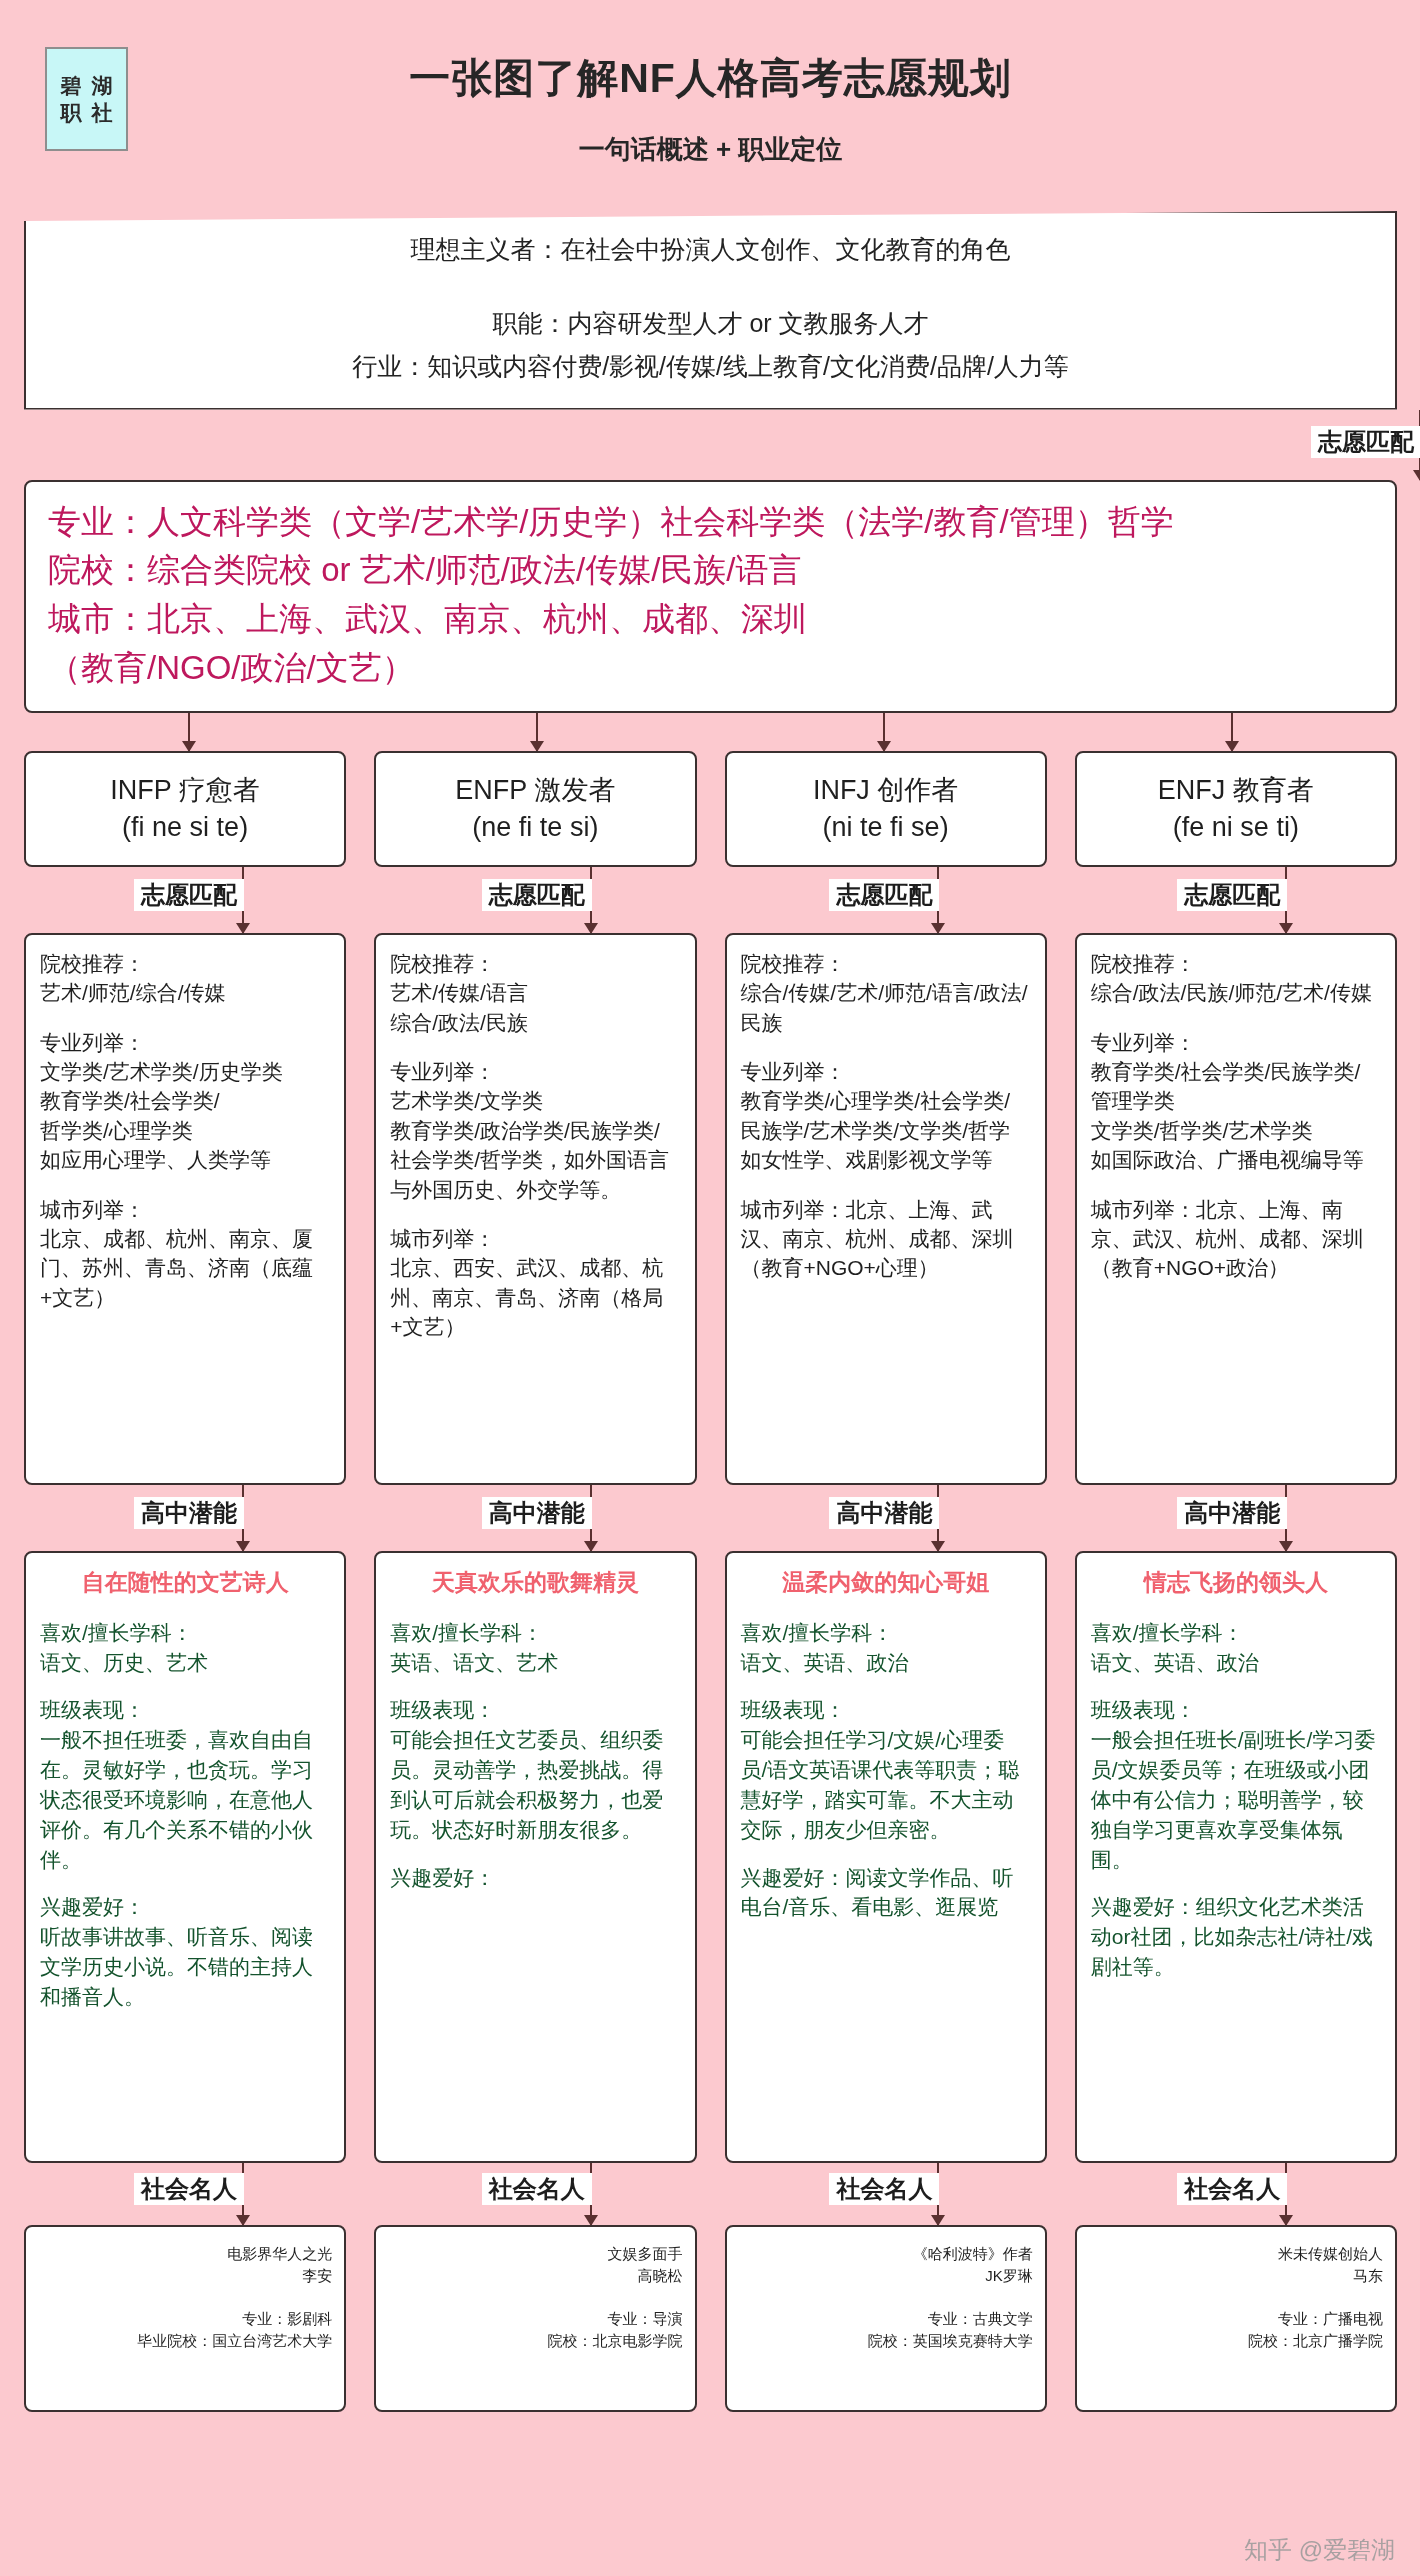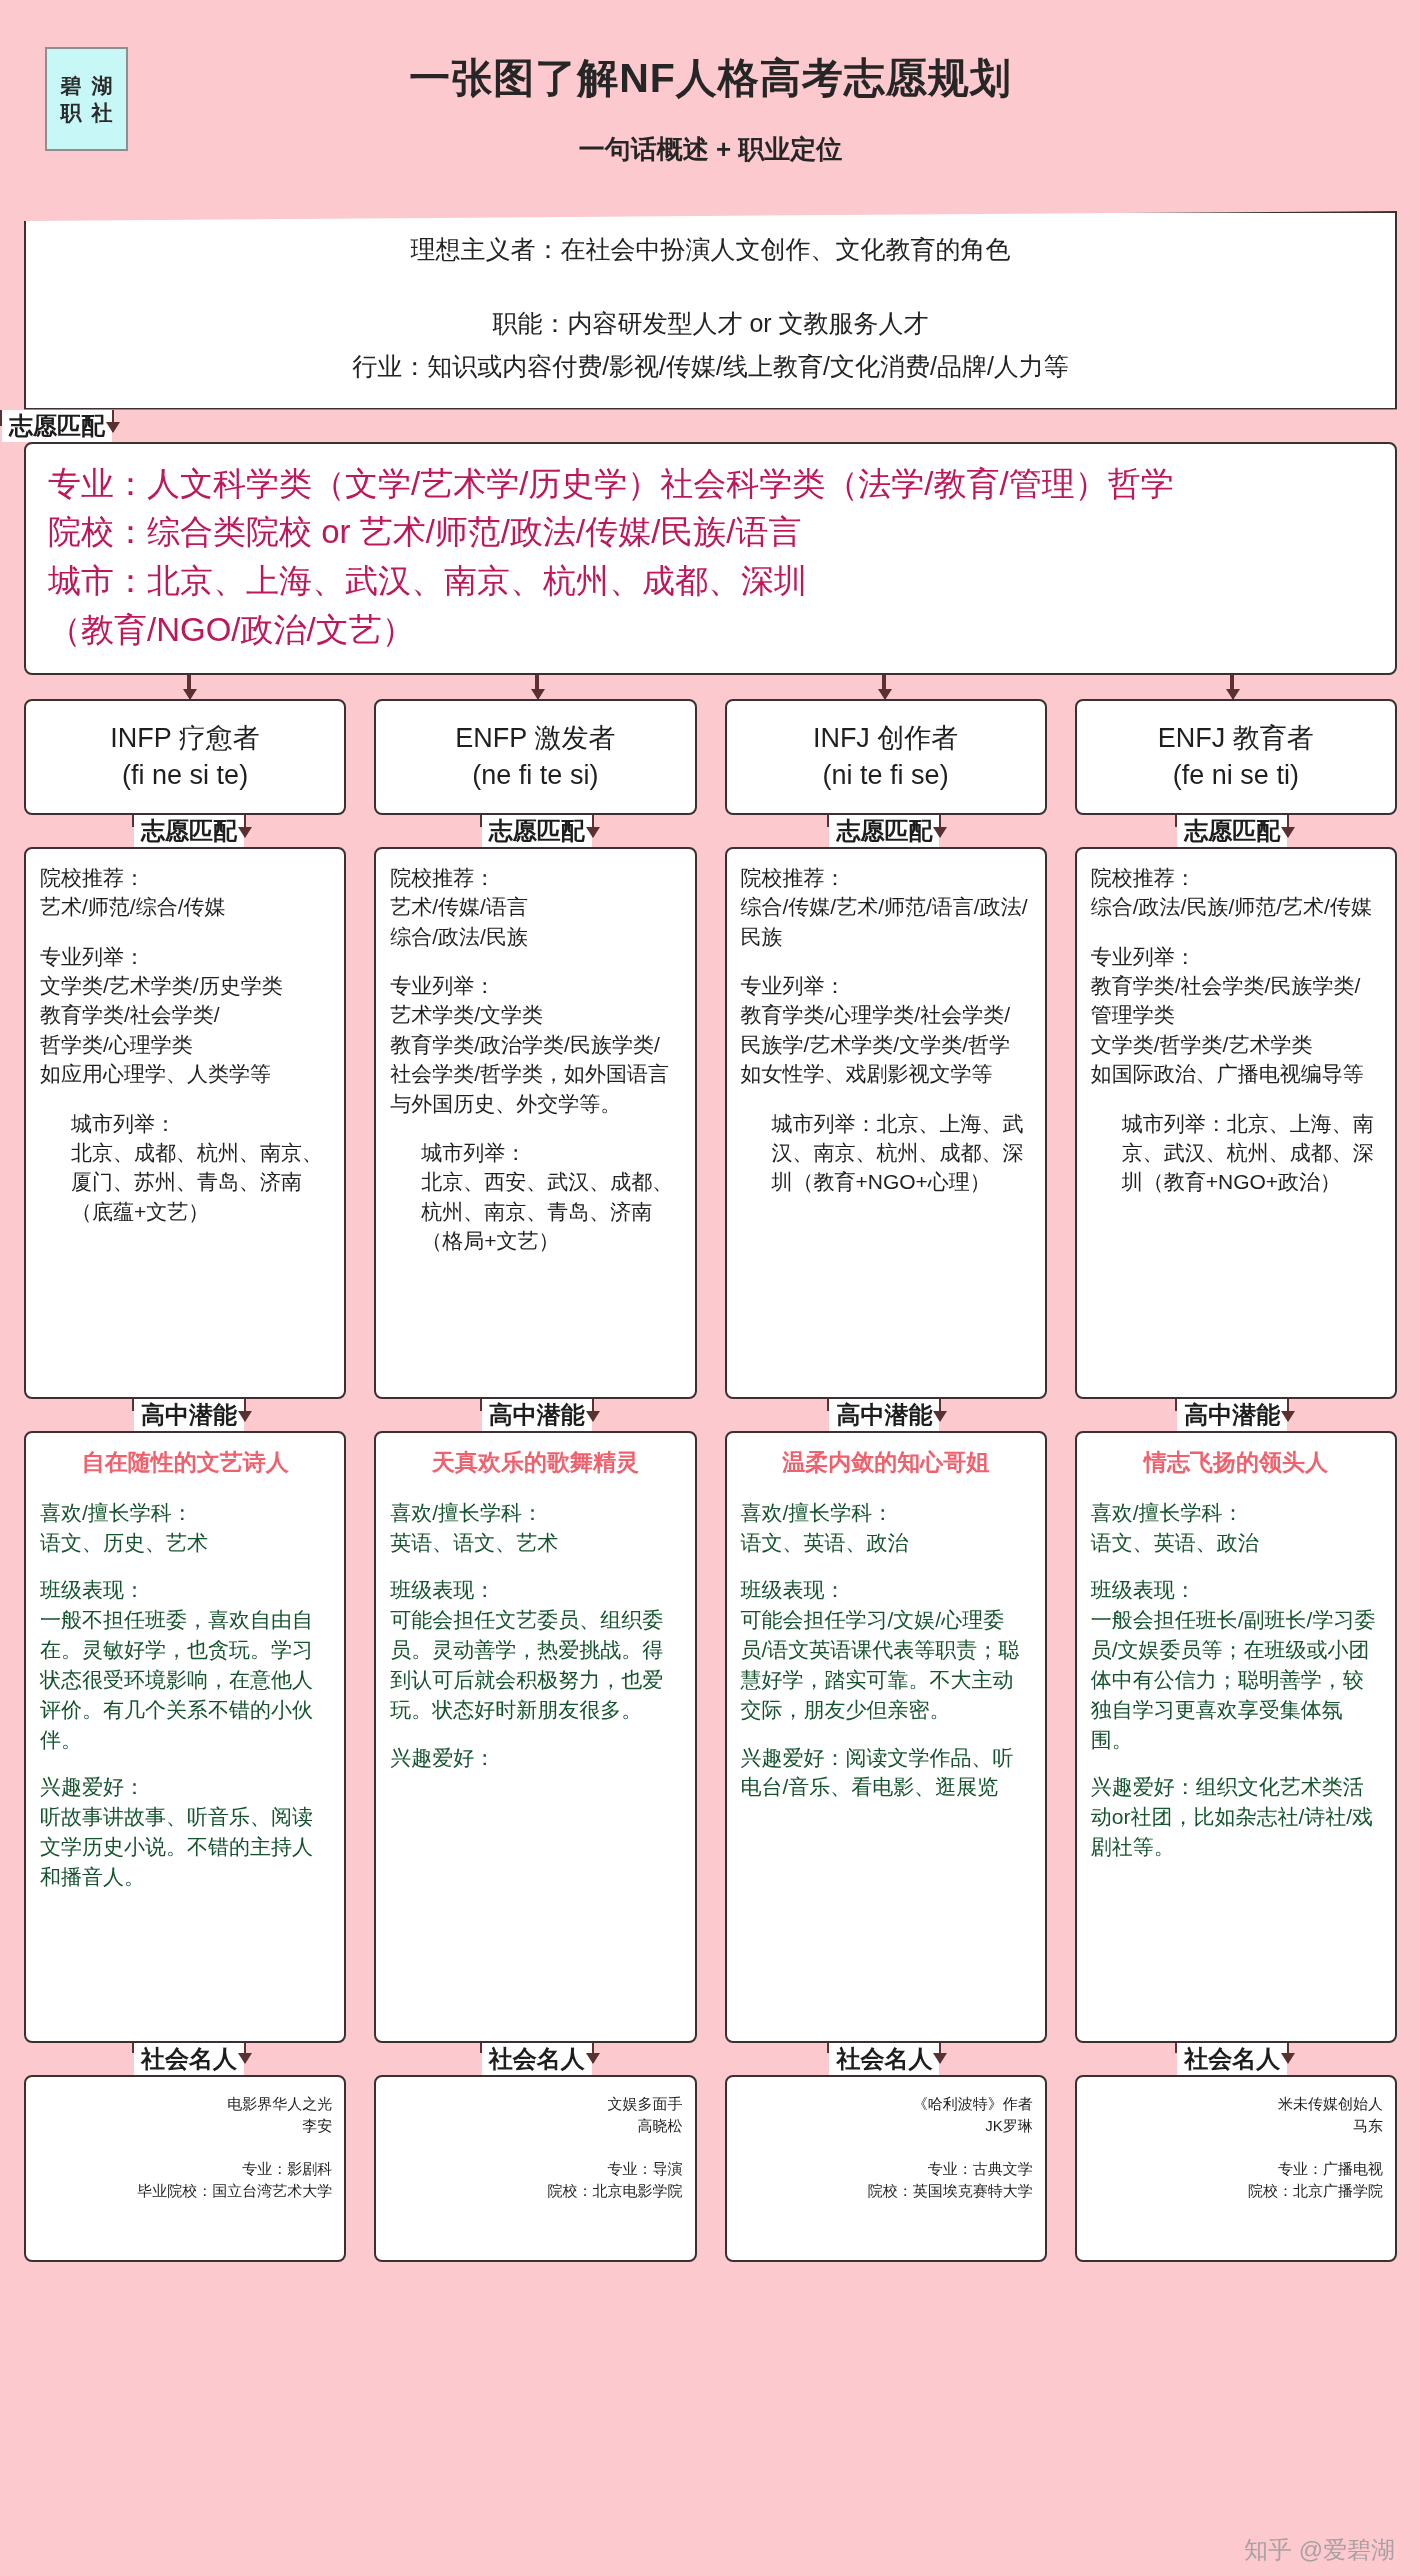--- a/index.html
+++ b/index.html
@@ -42,21 +42,21 @@
     position:relative; background:#fff; border:2px solid #3a3030;
     padding:18px 20px 22px 20px;
     clip-path: polygon(0 10px, 100% 0, 100% 100%, 0 100%);
   }
   .overview .line { text-align:center; font-size:25px; line-height:1.5; color:#232323; }
   .overview .line.l1 { }
   .overview .line.l2 { margin-top:36px; }
   .overview .line.l3 { margin-top:6px; }
 
   
-  .conn { position:relative; display:flex; flex-direction:row; align-items:flex-start; }
+  .conn { position:relative; display:flex; flex-direction:column; align-items:flex-end; }
   .conn .stem { width:2px; background:#5a3030; }
   .conn .label {
     background:#fff; color:#1d1d1d; font-size:24px; font-weight:bold;
     padding:1px 7px; line-height:1.25; white-space:nowrap;
   }
   .conn .arrowline { width:2px; background:#5a3030; position:relative; }
   .conn .arrowline::after {
     content:""; position:absolute; left:50%; bottom:-1px; transform:translateX(-50%);
     border-left:7px solid transparent; border-right:7px solid transparent;
     border-top:11px solid #5a3030;
@@ -73,21 +73,21 @@
   }
   .type-card {
     height:116px; display:flex; flex-direction:column;
     align-items:center; justify-content:center;
     font-size:27px; line-height:1.35; color:#1f1f1f;
   }
   .type-card .en { white-space:nowrap; }
 
   .detail-card { padding:14px 14px 16px 14px; min-height:552px; }
   .detail-card .blk { margin-bottom:20px; }
-  .detail-card .blk:last-child { margin-bottom:0;margin-left:31px; }
+  .detail-card .blk:last-child { margin-bottom:0; }
   .detail-card .hd { font-size:21px; line-height:1.4; color:#1f1f1f; }
   .detail-card .bd { font-size:21px; line-height:1.4; color:#1f1f1f; }
 
   .potential-card { padding:14px 14px 16px 14px; min-height:612px; }
   .potential-card .ptitle {
     text-align:center; color:#f0616e; font-weight:bold;
     font-size:23px; margin-bottom:20px; line-height:1.35;
   }
   .potential-card .blk { margin-bottom:18px; }
   .potential-card .blk:last-child { margin-bottom:0; }

